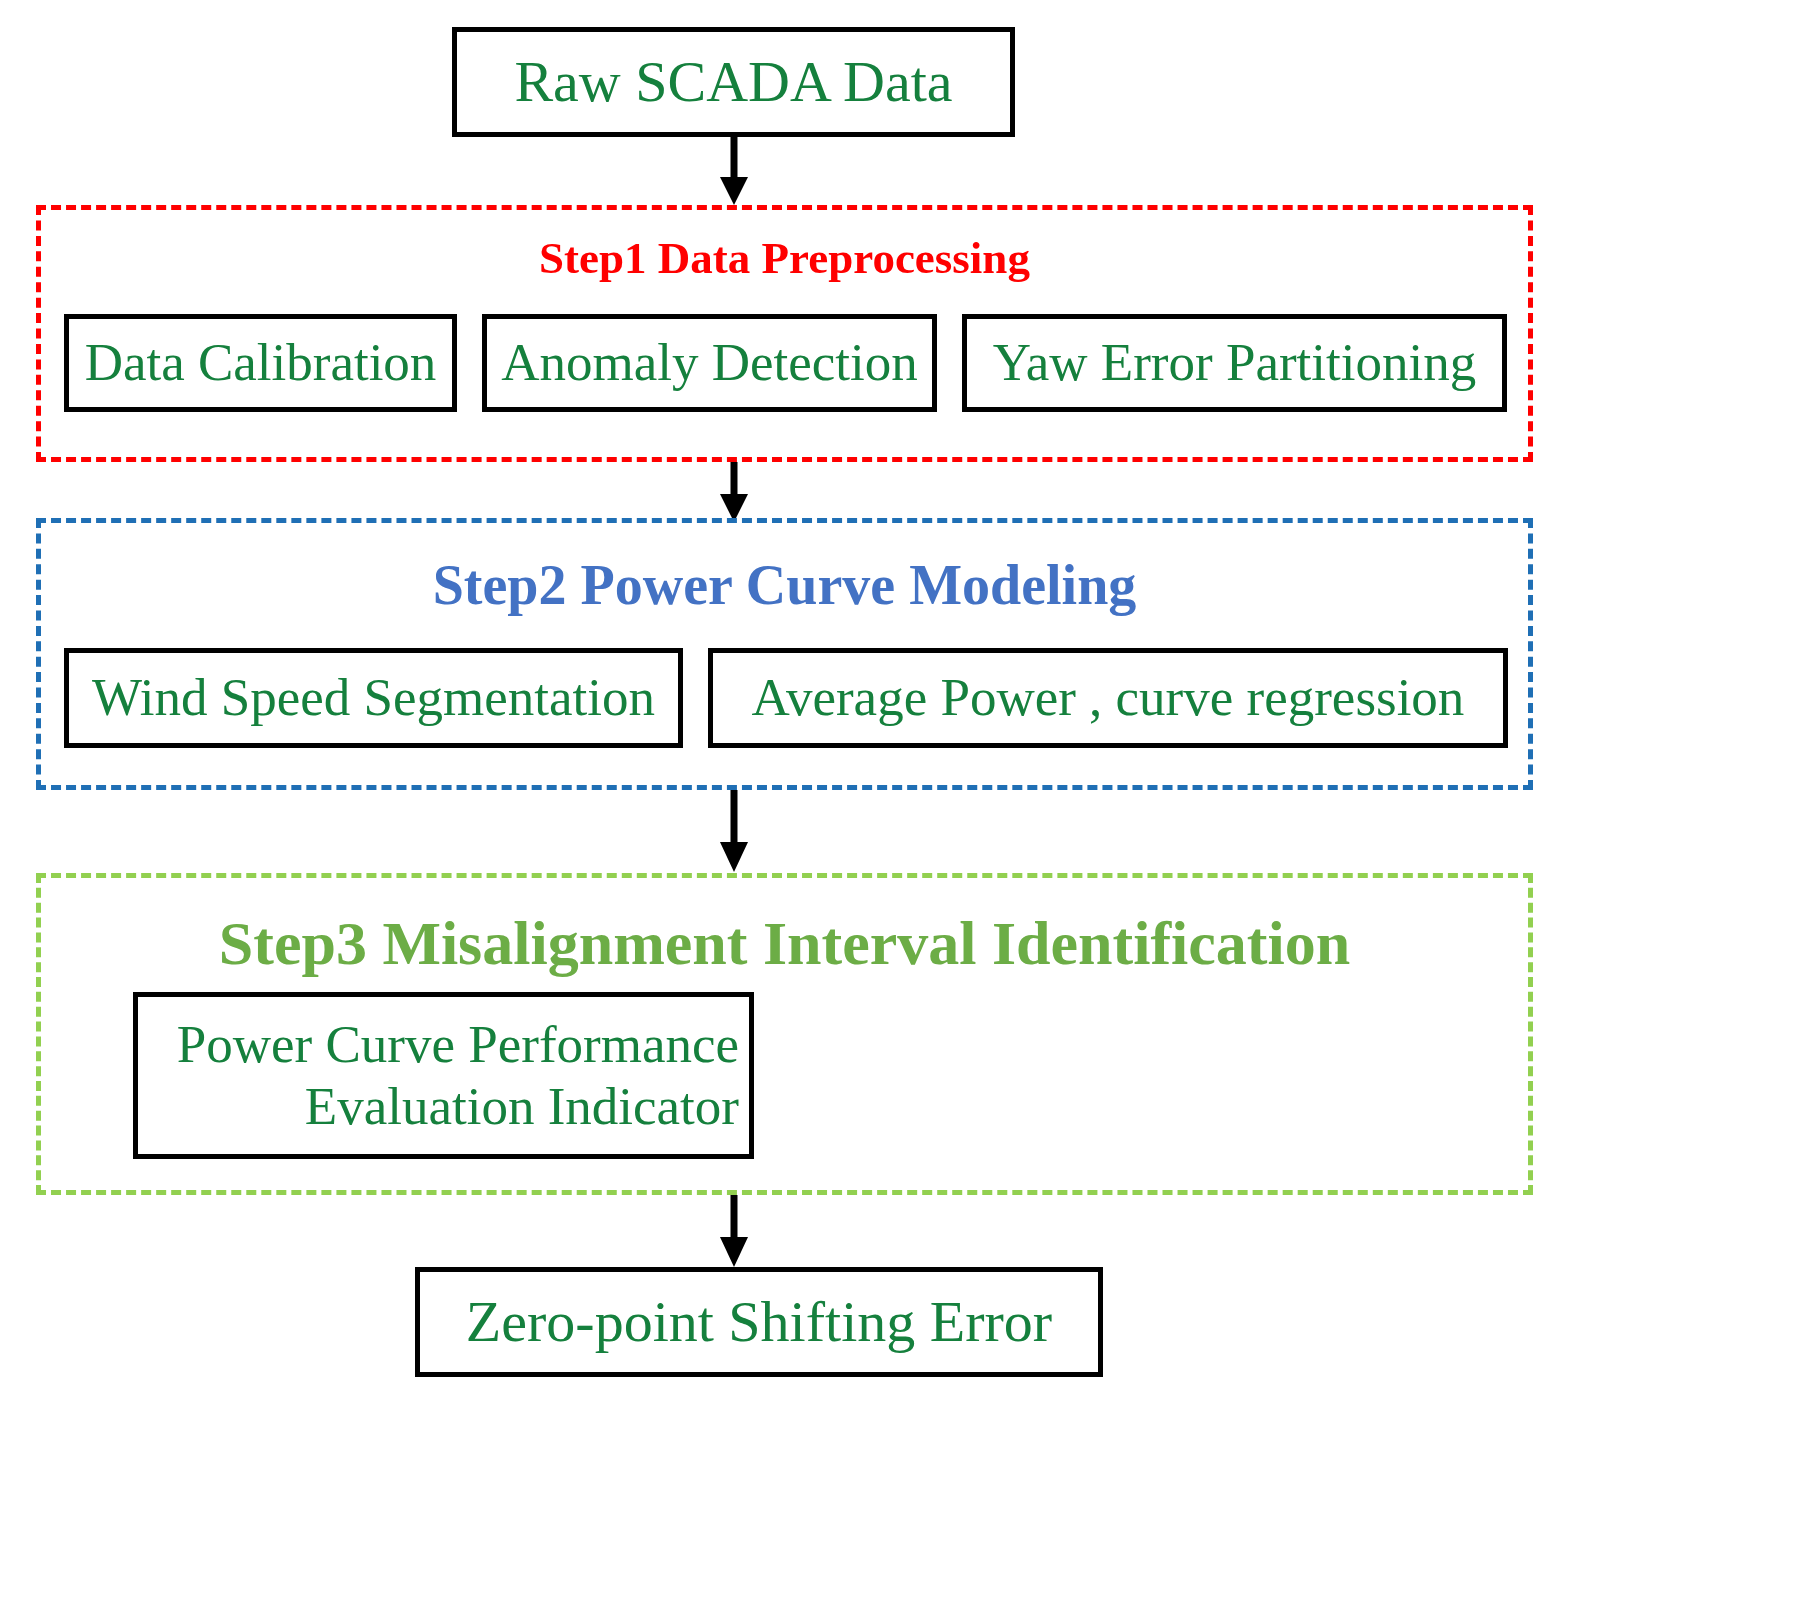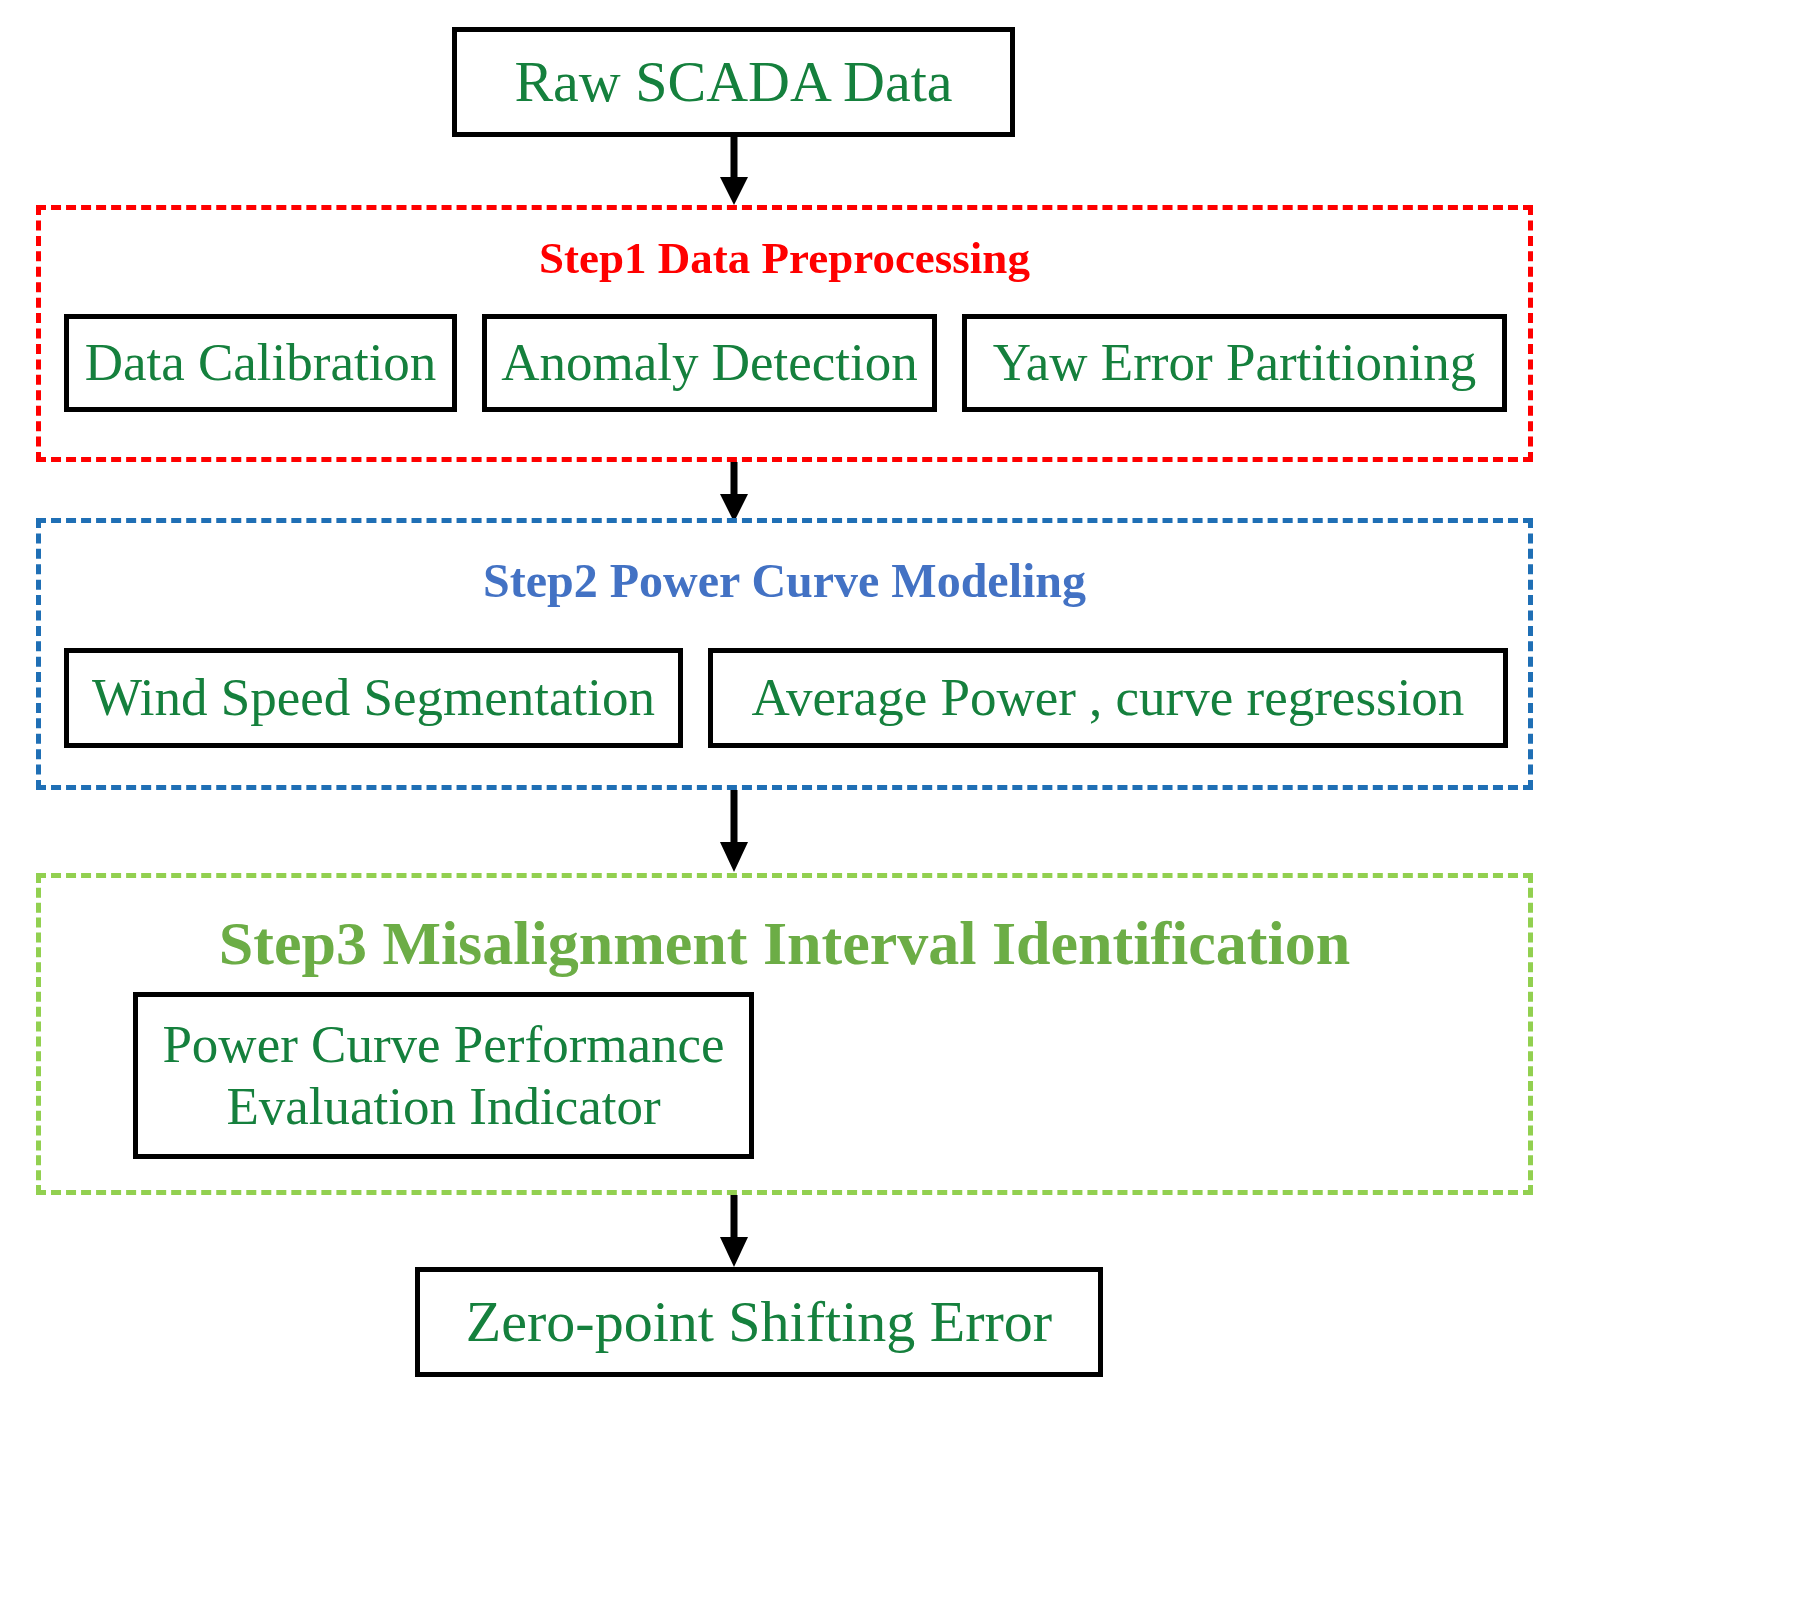--- a/index.html
+++ b/index.html
@@ -60,21 +60,21 @@
     border: 5px dashed #FF0000;
   }
   #group-step2 {
     border: 5px dashed #1F6FB5;
   }
   #group-step3 {
     border: 5px dashed #92D050;
   }
 
   #title-step1 { color: #FF0000; font-size: 45px; top: 22px; }
-  #title-step2 { color: #4372C4; font-size: 48px; top: 30px; }
+  #title-step2 { color: #4372C4; font-size: 56px; top: 30px; }
   #title-step3 { color: #6CAD46; font-size: 62px; top: 30px; }
 
   
   .arrow {
     position: absolute;
   }
   .arrow svg { display: block; }
 </style>
 </head>
 <body>
@@ -133,21 +133,21 @@
     <svg width="36" height="82" viewBox="0 0 36 82">
       <line x1="18" y1="0" x2="18" y2="56" stroke="#000" stroke-width="7"></line>
       <polygon points="4,52 32,52 18,82" fill="#000"></polygon>
     </svg>
   </div>
 
   <div class="step-group" id="group-step3" style="left:36px; top:873px; width:1497px; height:322px;">
 
     <div class="step-title" id="title-step3">Step3  Misalignment Interval Identification</div>
 
-    <div class="plain-box" style="left:92px; top:114px; width:621px; height:167px;">
+    <div class="plain-box" style="left:92px; top:114px; width:621px; height:167px;text-align:right;">
       <span>Power Curve Performance Evaluation Indicator</span>
     </div>
 
   </div>
 
   <div class="arrow" style="left:716px; top:1195px; width:36px; height:72px;">
     <svg width="36" height="72" viewBox="0 0 36 72">
       <line x1="18" y1="0" x2="18" y2="46" stroke="#000" stroke-width="7"></line>
       <polygon points="4,42 32,42 18,72" fill="#000"></polygon>
     </svg>

